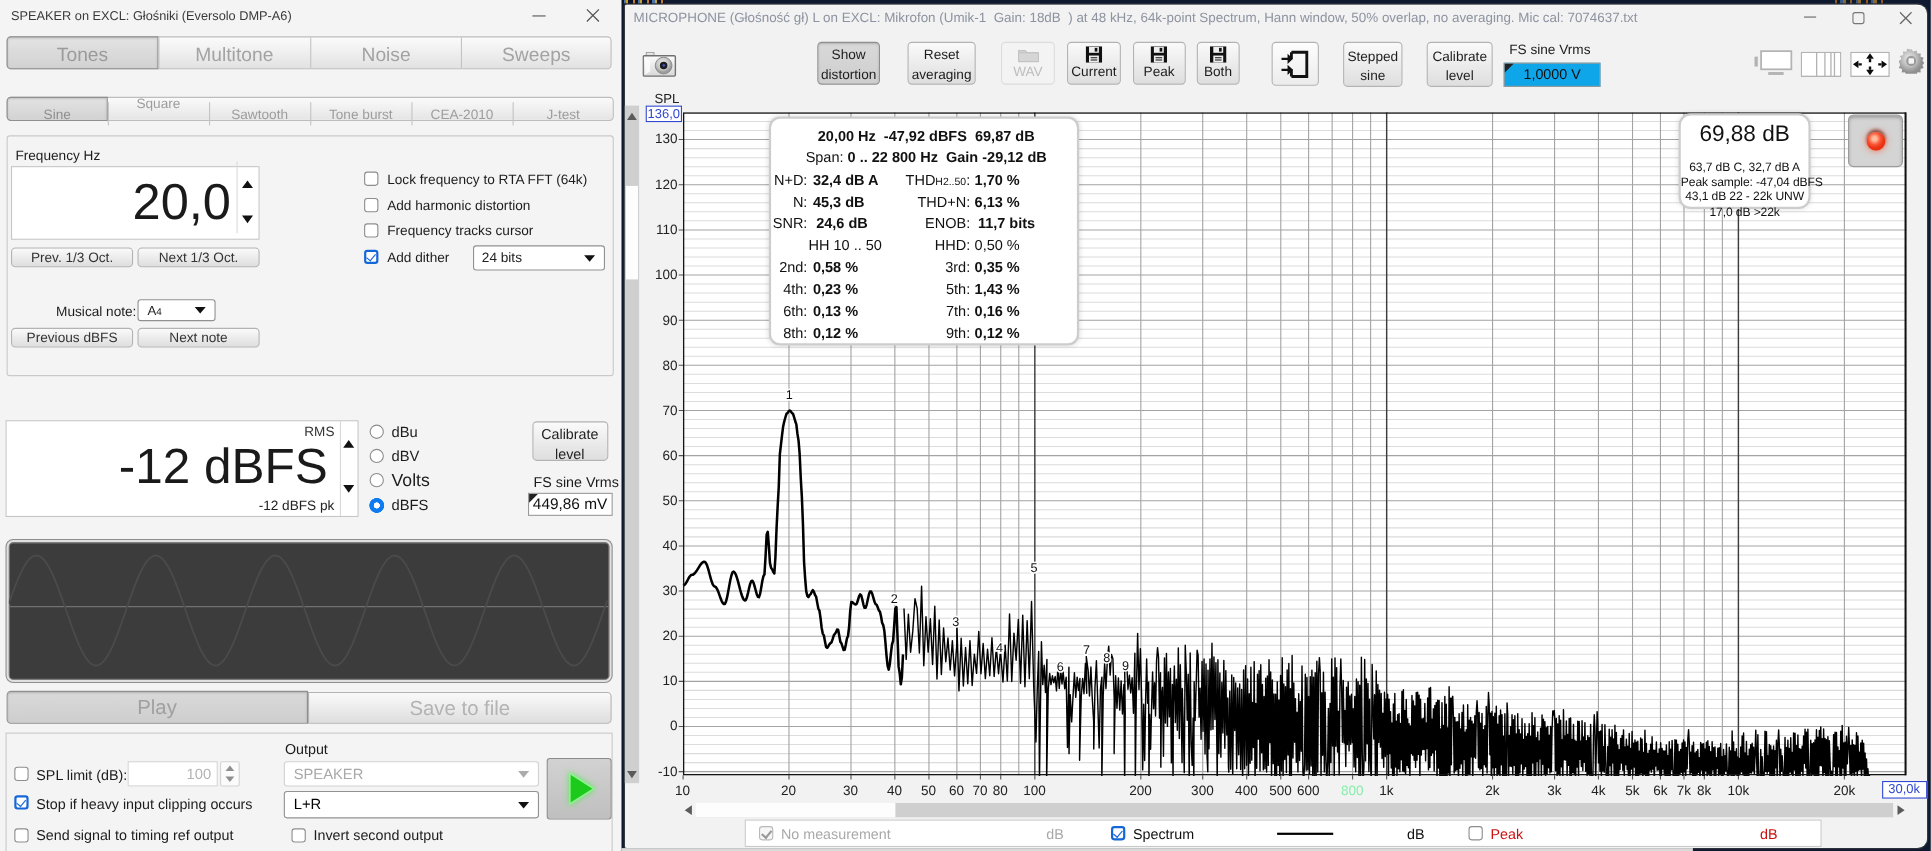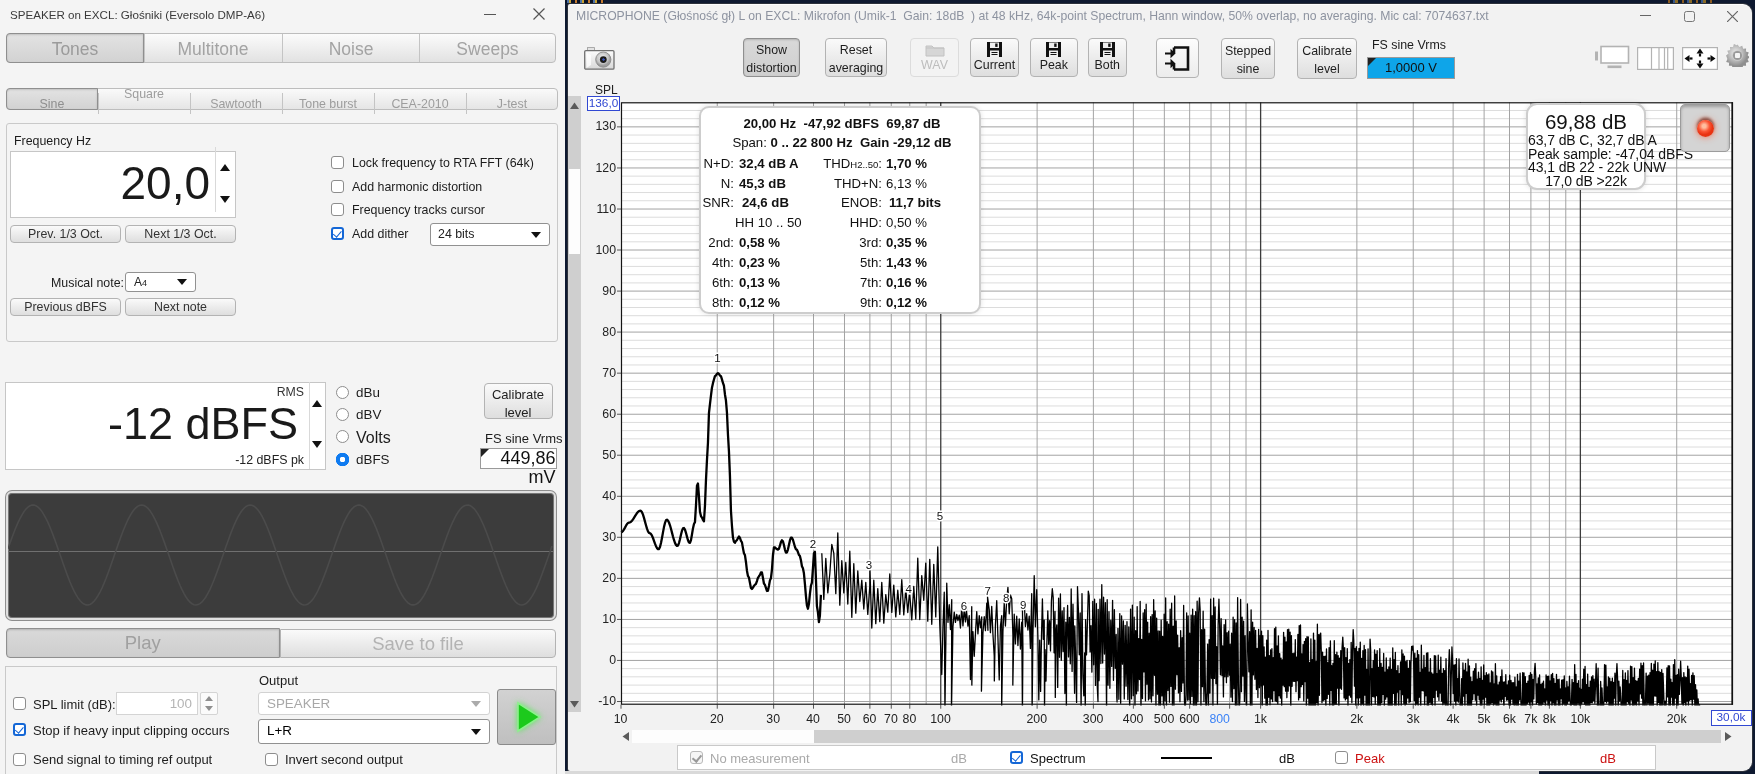--- a/index.html
+++ b/index.html
@@ -190,21 +190,21 @@
 <div class="ab" style="left:824.1px;top:711.5px;width:40px;text-align:center;font-size:12.3px;color:#222">50</div>
 <div class="ab" style="left:849.5px;top:711.5px;width:40px;text-align:center;font-size:12.3px;color:#222">60</div>
 <div class="ab" style="left:870.9px;top:711.5px;width:40px;text-align:center;font-size:12.3px;color:#222">70</div>
 <div class="ab" style="left:889.4px;top:711.5px;width:40px;text-align:center;font-size:12.3px;color:#222">80</div>
 <div class="ab" style="left:920.5px;top:711.5px;width:40px;text-align:center;font-size:12.3px;color:#222">100</div>
 <div class="ab" style="left:1016.8px;top:711.5px;width:40px;text-align:center;font-size:12.3px;color:#222">200</div>
 <div class="ab" style="left:1073.1px;top:711.5px;width:40px;text-align:center;font-size:12.3px;color:#222">300</div>
 <div class="ab" style="left:1113.1px;top:711.5px;width:40px;text-align:center;font-size:12.3px;color:#222">400</div>
 <div class="ab" style="left:1144.1px;top:711.5px;width:40px;text-align:center;font-size:12.3px;color:#222">500</div>
 <div class="ab" style="left:1169.4px;top:711.5px;width:40px;text-align:center;font-size:12.3px;color:#222">600</div>
-<div class="ab" style="left:1209.4px;top:711.5px;width:40px;text-align:left;font-size:12.3px;color:#3b82f6">800</div>
+<div class="ab" style="left:1209.4px;top:711.5px;width:40px;text-align:center;font-size:12.3px;color:#86efac">800</div>
 <div class="ab" style="left:1240.4px;top:711.5px;width:40px;text-align:center;font-size:12.3px;color:#222">1k</div>
 <div class="ab" style="left:1336.7px;top:711.5px;width:40px;text-align:center;font-size:12.3px;color:#222">2k</div>
 <div class="ab" style="left:1393.1px;top:711.5px;width:40px;text-align:center;font-size:12.3px;color:#222">3k</div>
 <div class="ab" style="left:1433.0px;top:711.5px;width:40px;text-align:center;font-size:12.3px;color:#222">4k</div>
 <div class="ab" style="left:1464.0px;top:711.5px;width:40px;text-align:center;font-size:12.3px;color:#222">5k</div>
 <div class="ab" style="left:1489.4px;top:711.5px;width:40px;text-align:center;font-size:12.3px;color:#222">6k</div>
 <div class="ab" style="left:1510.8px;top:711.5px;width:40px;text-align:center;font-size:12.3px;color:#222">7k</div>
 <div class="ab" style="left:1529.3px;top:711.5px;width:40px;text-align:center;font-size:12.3px;color:#222">8k</div>
 <div class="ab" style="left:1560.3px;top:711.5px;width:40px;text-align:center;font-size:12.3px;color:#222">10k</div>
 <div class="ab" style="left:1656.7px;top:711.5px;width:40px;text-align:center;font-size:12.3px;color:#222">20k</div>
@@ -223,37 +223,37 @@
       <div class="ab" style="left:38px;top:127.3px;font-weight:bold">0,58 %</div>
 <div class="ab" style="left:0;top:147.3px;width:33px;text-align:right">4th:</div>
       <div class="ab" style="left:38px;top:147.3px;font-weight:bold">0,23 %</div>
 <div class="ab" style="left:0;top:167.2px;width:33px;text-align:right">6th:</div>
       <div class="ab" style="left:38px;top:167.2px;font-weight:bold">0,13 %</div>
 <div class="ab" style="left:0;top:187.2px;width:33px;text-align:right">8th:</div>
       <div class="ab" style="left:38px;top:187.2px;font-weight:bold">0,12 %</div>
 <div class="ab" style="left:0;top:48.5px;width:181px;text-align:right">THD<span style="font-size:9.5px">H2..50</span>:</div>
       <div class="ab" style="left:185px;top:48.5px;font-weight:bold">1,70 %</div>
 <div class="ab" style="left:0;top:68px;width:181px;text-align:right">THD+N:</div>
-      <div class="ab" style="left:185px;top:68px;font-weight:normal">6,13 %</div>
+      <div class="ab" style="left:185px;top:68px;font-weight:bold">6,13 %</div>
 <div class="ab" style="left:0;top:87.5px;width:181px;text-align:right">ENOB:</div>
       <div class="ab" style="left:188px;top:87.5px;font-weight:bold">11,7 bits</div>
 <div class="ab" style="left:0;top:107.3px;width:181px;text-align:right">HHD:</div>
       <div class="ab" style="left:185px;top:107.3px;font-weight:normal">0,50 %</div>
 <div class="ab" style="left:0;top:127.3px;width:181px;text-align:right">3rd:</div>
       <div class="ab" style="left:185px;top:127.3px;font-weight:bold">0,35 %</div>
 <div class="ab" style="left:0;top:147.3px;width:181px;text-align:right">5th:</div>
       <div class="ab" style="left:185px;top:147.3px;font-weight:bold">1,43 %</div>
 <div class="ab" style="left:0;top:167.2px;width:181px;text-align:right">7th:</div>
       <div class="ab" style="left:185px;top:167.2px;font-weight:bold">0,16 %</div>
 <div class="ab" style="left:0;top:187.2px;width:181px;text-align:right">9th:</div>
       <div class="ab" style="left:185px;top:187.2px;font-weight:bold">0,12 %</div>
 </div>
 <div class="ab" style="left:1526px;top:103px;width:120px;height:87px;background:#fff;border:2px solid #cdcdcd;border-radius:11px;box-shadow:0 0 5px rgba(0,0,0,.12);color:#111;text-align:center">
 <div style="font-size:20.5px;margin-top:6px;line-height:22px;white-space:nowrap">69,88 dB</div>
-<div style="font-size:14px;margin-top:1px;line-height:13.5px;white-space:nowrap;letter-spacing:-.1px">63,7 dB C, 32,7 dB A<br>Peak sample: -47,04 dBFS<br>43,1 dB 22 - 22k UNW<br>17,0 dB &gt;22k</div>
+<div style="font-size:11px;margin-top:13px;line-height:13.5px;white-space:nowrap;letter-spacing:-.1px">63,7 dB C, 32,7 dB A<br>Peak sample: -47,04 dBFS<br>43,1 dB 22 - 22k UNW<br>17,0 dB &gt;22k</div>
 </div>
 <div class="ab" style="left:1680px;top:104px;width:50px;height:47.5px;background:#d4d4d4;border:1px solid #9c9c9c;border-radius:5px;box-shadow:inset 0 2px 3px rgba(0,0,0,.25)">
 <div class="ab" style="left:15.5px;top:14.5px;width:17px;height:17px;border-radius:50%;background:radial-gradient(circle at 42% 36%,#ffbd9e 0 1.8px,#fb5433 5.5px,#e93312 8.5px);box-shadow:0 -2.5px 3px rgba(80,15,5,.6),0 0 7px rgba(255,95,55,.85)"></div>
 </div>
 
 <div class="ab" style="left:677px;top:745px;width:979px;height:24.5px;background:#fff;border:1px solid #c9c9c9"></div>
 <div class="cb gr" style="left:690px;top:751px"></div>
 <div class="lb" style="left:710px;top:750.5px;font-size:13px;color:#a9a9a9">No measurement</div>
 <div class="ab" style="left:927px;top:750.5px;width:40px;text-align:right;font-size:13px;color:#a9a9a9">dB</div>
 <div class="cb on" style="left:1010px;top:751px"></div>
@@ -349,21 +349,21 @@
 <div class="rd" style="left:336px;top:407.8px"></div>
       <div class="lb" style="left:356px;top:406.8px;font-size:13.4px">dBV</div>
 <div class="rd" style="left:336px;top:430.1px"></div>
       <div class="lb" style="left:356px;top:429.1px;font-size:16px">Volts</div>
 <div class="rd on" style="left:335px;top:451.5px;width:15px;height:15px"></div>
       <div class="lb" style="left:356px;top:452.4px;font-size:13.4px">dBFS</div>
 <div class="btn" style="left:483.5px;top:383px;width:69px;height:36px;font-size:13px;line-height:1.35;padding-top:2px;color:#222">Calibrate<br>level</div>
 <div class="lb" style="left:485px;top:430.5px;font-size:13px">FS sine Vrms</div>
 <div class="ab" style="left:480px;top:448px;width:76.5px;height:20.5px;background:#fff;border:1px solid #9a9a9a">
 <div class="ab" style="left:0;top:0;width:0;height:0;border-top:8px solid #222;border-right:8px solid transparent"></div>
-<div style="text-align:right;font-size:18px;color:#111;line-height:19px">449,86 mV</div>
+<div style="text-align:center;font-size:14px;color:#111;line-height:19px">449,86 mV</div>
       </div>
 
 <div class="ab" style="left:6px;top:491px;width:550px;height:129px;background:#3c3c3c;border:2.5px solid #e0e0e0;border-radius:6px;box-shadow:0 0 0 1px #8e8e8e,inset 0 0 0 1px #777">
 <svg width="545" height="124" viewBox="0 0 545 124">
 <path d="M0 58.5H545" stroke="#707070" stroke-width="1"></path>
 <path id="sine" d="M0.0 55.8L2.0 50.1L4.0 44.6L6.0 39.3L8.0 34.3L10.0 29.7L12.0 25.5L14.0 21.8L16.0 18.6L18.0 16.0L20.0 14.1L22.0 12.8L24.0 12.1L26.0 12.1L28.0 12.8L30.0 14.1L32.0 16.0L34.0 18.6L36.0 21.8L38.0 25.5L40.0 29.7L42.0 34.3L44.0 39.3L46.0 44.6L48.0 50.1L50.0 55.8L52.0 61.6L54.0 67.3L56.0 73.0L58.0 78.6L60.0 83.9L62.0 89.0L64.0 93.7L66.0 97.9L68.0 101.7L70.0 104.9L72.0 107.6L74.0 109.7L76.0 111.1L78.0 111.9L80.0 112.0L82.0 111.4L84.0 110.2L86.0 108.3L88.0 105.8L90.0 102.7L92.0 99.1L94.0 95.0L96.0 90.4L98.0 85.5L100.0 80.2L102.0 74.7L104.0 69.1L106.0 63.3L108.0 57.5L110.0 51.8L112.0 46.2L114.0 40.8L116.0 35.8L118.0 31.0L120.0 26.7L122.0 22.8L124.0 19.5L126.0 16.8L128.0 14.6L130.0 13.1L132.0 12.2L134.0 12.0L136.0 12.5L138.0 13.6L140.0 15.4L142.0 17.8L144.0 20.8L146.0 24.3L148.0 28.4L150.0 32.9L152.0 37.8L154.0 43.0L156.0 48.4L158.0 54.1L160.0 59.8L162.0 65.6L164.0 71.3L166.0 77.0L168.0 82.4L170.0 87.5L172.0 92.3L174.0 96.7L176.0 100.6L178.0 104.0L180.0 106.9L182.0 109.1L184.0 110.7L186.0 111.7L188.0 112.0L190.0 111.6L192.0 110.6L194.0 108.9L196.0 106.6L198.0 103.7L200.0 100.2L202.0 96.3L204.0 91.8L206.0 87.0L208.0 81.8L210.0 76.4L212.0 70.8L214.0 65.0L216.0 59.3L218.0 53.5L220.0 47.9L222.0 42.4L224.0 37.3L226.0 32.4L228.0 27.9L230.0 23.9L232.0 20.5L234.0 17.5L236.0 15.2L238.0 13.5L240.0 12.4L242.0 12.0L244.0 12.3L246.0 13.2L248.0 14.8L250.0 17.0L252.0 19.8L254.0 23.2L256.0 27.1L258.0 31.5L260.0 36.3L262.0 41.4L264.0 46.8L266.0 52.4L268.0 58.1L270.0 63.9L272.0 69.6L274.0 75.3L276.0 80.8L278.0 86.0L280.0 90.9L282.0 95.4L284.0 99.5L286.0 103.1L288.0 106.1L290.0 108.5L292.0 110.3L294.0 111.5L296.0 112.0L298.0 111.8L300.0 111.0L302.0 109.5L304.0 107.4L306.0 104.6L308.0 101.3L310.0 97.5L312.0 93.2L314.0 88.5L316.0 83.4L318.0 78.1L320.0 72.5L322.0 66.8L324.0 61.0L326.0 55.2L328.0 49.5L330.0 44.0L332.0 38.8L334.0 33.8L336.0 29.2L338.0 25.1L340.0 21.4L342.0 18.3L344.0 15.8L346.0 13.9L348.0 12.7L350.0 12.1L352.0 12.1L354.0 12.9L356.0 14.2L358.0 16.3L360.0 18.9L362.0 22.1L364.0 25.9L366.0 30.1L368.0 34.8L370.0 39.8L372.0 45.1L374.0 50.7L376.0 56.4L378.0 62.1L380.0 67.9L382.0 73.6L384.0 79.1L386.0 84.5L388.0 89.5L390.0 94.1L392.0 98.3L394.0 102.0L396.0 105.2L398.0 107.8L400.0 109.8L402.0 111.2L404.0 111.9L406.0 111.9L408.0 111.3L410.0 110.0L412.0 108.1L414.0 105.5L416.0 102.4L418.0 98.7L420.0 94.5L422.0 89.9L424.0 85.0L426.0 79.7L428.0 74.2L430.0 68.5L432.0 62.7L434.0 56.9L436.0 51.2L438.0 45.7L440.0 40.3L442.0 35.3L444.0 30.6L446.0 26.3L448.0 22.5L450.0 19.2L452.0 16.5L454.0 14.4L456.0 13.0L458.0 12.2L460.0 12.0L462.0 12.6L464.0 13.8L466.0 15.6L468.0 18.1L470.0 21.1L472.0 24.7L474.0 28.8L476.0 33.3L478.0 38.3L480.0 43.5L482.0 49.0L484.0 54.7L486.0 60.4L488.0 66.2L490.0 71.9L492.0 77.5L494.0 82.9L496.0 88.0L498.0 92.8L500.0 97.1L502.0 101.0L504.0 104.3L506.0 107.1L508.0 109.3L510.0 110.9L512.0 111.8L514.0 112.0L516.0 111.6L518.0 110.5L520.0 108.7L522.0 106.3L524.0 103.4L526.0 99.9L528.0 95.8L530.0 91.4L532.0 86.5L534.0 81.3L536.0 75.8L538.0 70.2L540.0 64.5L542.0 58.7L544.0 52.9" stroke="#4b4b4b" stroke-width="1.6" fill="none"></path>
 </svg></div>
 
 <div class="btn pr" style="left:5.5px;top:628px;width:274.5px;height:29.5px;font-size:18.5px;color:#a0a0a0;line-height:28px;border-radius:4px 0 0 4px">Play</div>
 <div class="btn" style="left:280px;top:628.5px;width:276px;height:29px;font-size:18.5px;color:#b3b3b3;line-height:27px;border-radius:0 4px 4px 0">Save to file</div>

